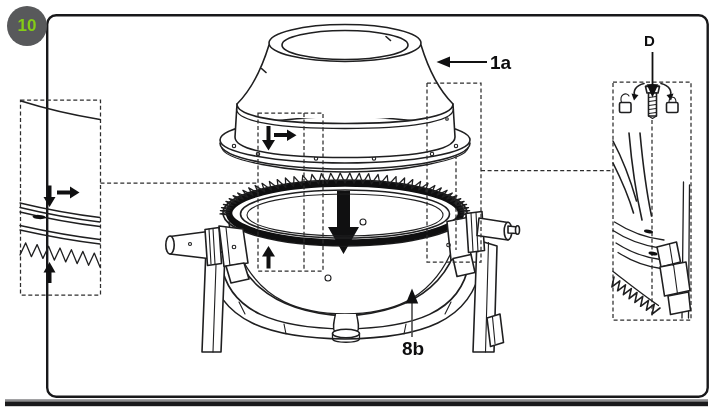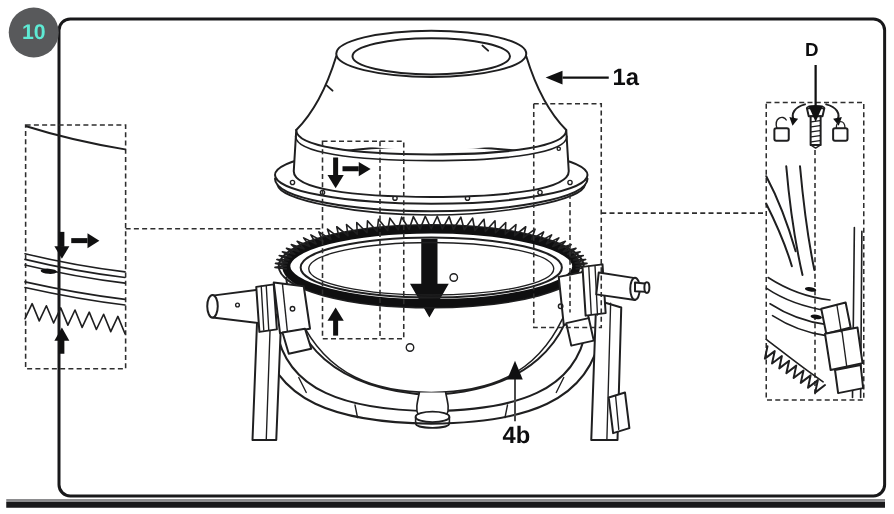--- a/index.html
+++ b/index.html
@@ -3,21 +3,21 @@
 <meta charset="utf-8">
 <style>
   html,body{margin:0;padding:0;background:#fff;}
   .page{
     position:relative;width:715px;height:411px;background:#ffffff;
     font-family:"Liberation Sans",sans-serif;overflow:hidden;
   }
   .page svg{position:absolute;left:0;top:0;}
   .badge{
     position:absolute;left:7px;top:6px;width:40px;height:40px;border-radius:50%;
-    background:#58595b;color:#5eead4;font-weight:700;font-size:17px;
+    background:#58595b;color:#84cc16;font-weight:700;font-size:17px;
     display:flex;align-items:center;justify-content:center;z-index:5;
   }
   .lbl{
     position:absolute;font-weight:700;font-size:19px;color:#0d0d0e;z-index:4;
   }
   #lbl-1a{left:490px;top:52px;}
   #lbl-1b{left:402px;top:338px;}
   #lbl-D{left:644px;top:32px;font-size:15px;}
   
   .ln{fill:none;stroke:#1f1f20;stroke-width:1.6;stroke-linecap:round;stroke-linejoin:round;}
@@ -218,15 +218,15 @@
     <g>
       <rect x="5" y="399.2" width="703" height="2.6" fill="#8c8c8e"></rect>
       <rect x="5" y="401.6" width="703" height="4.6" fill="#19191b"></rect>
     </g>
   </svg>
 
   <div class="badge">
     <span>10</span>
   </div>
   <div class="lbl" id="lbl-1a">1a</div>
-  <div class="lbl" id="lbl-1b">4b</div>
+  <div class="lbl" id="lbl-1b">8b</div>
   <div class="lbl" id="lbl-D">D</div>
 </div>
 
 </body></html>

